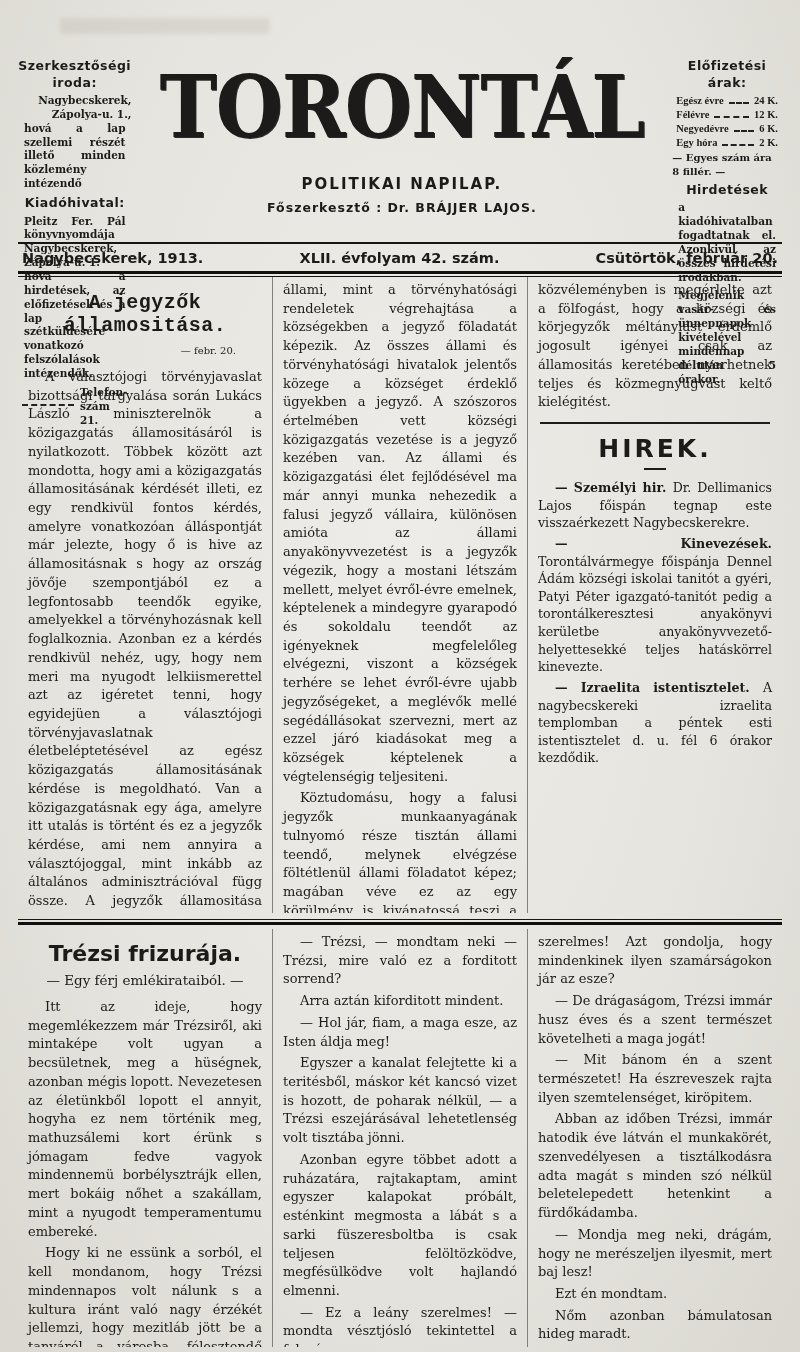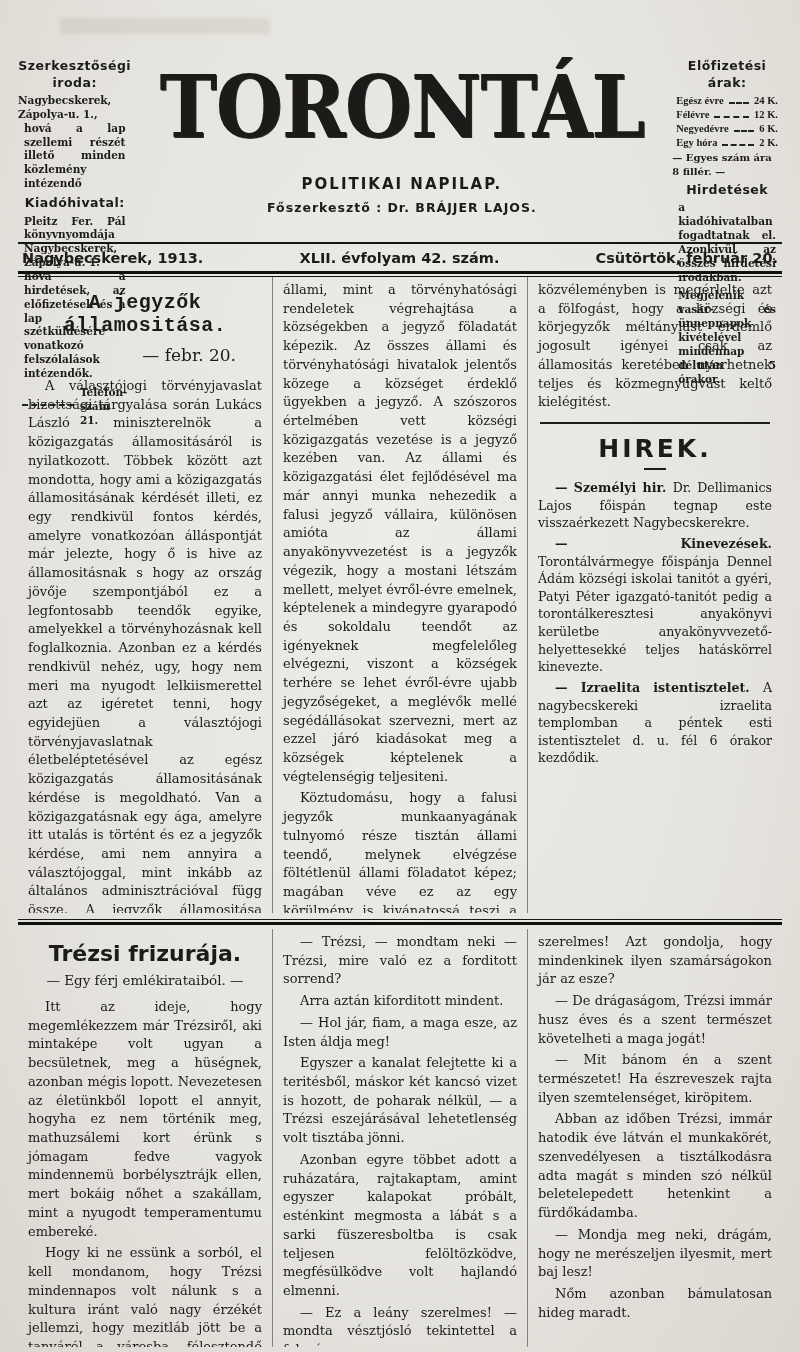--- a/index.html
+++ b/index.html
@@ -28,21 +28,21 @@
     padding-top:8px;
   }
   .side-box .box-heading{
     font-family:"DejaVu Sans", sans-serif;
     font-size:12.5px;
     font-weight:bold;
     text-align:center;
     margin:4px 0 3px 0;
     letter-spacing:0.5px;
   }
-  .side-box .box-line{display:block;text-align:left;}
+  .side-box .box-line{display:block;text-align:right;}
   .side-box .box-note{display:block;text-align:justify;padding:0 6px;}
   .phone-row{display:flex;align-items:center;margin-top:5px;padding:0 4px;}
   .phone-leader{flex:0 0 52px;border-bottom:2px dashed #222;margin:0 6px 3px 0;}
   .masthead-center{
     flex:1;
     text-align:center;
     padding-top:2px;
   }
   .paper-title{
     font-family:"DejaVu Serif", serif;
@@ -106,21 +106,21 @@
     text-align:justify;text-indent:17px;
   }
   p.para.flush{text-indent:0;}
   .article-title{
     font-family:Liberation Mono, monospace;
     font-weight:bold;font-size:20px;
     text-align:center;margin:10px 0 8px 0;
     letter-spacing:0.5px;
   }
   .article-dateline{
-    text-align:right;font-size:17px;padding-right:26px;margin:0 0 12px 0;
+    text-align:right;font-size:10px;padding-right:26px;margin:0 0 12px 0;
   }
   .col-rule{border-top:2px solid #1d1d1b;margin:10px 2px 6px 2px;}
   .hirek-heading{
     font-family:"DejaVu Sans", sans-serif;
     font-weight:bold;font-size:25px;letter-spacing:3px;
     text-align:center;margin:10px 0 0 0;
   }
   .hirek-dash{width:22px;border-top:2px solid #1d1d1b;margin:5px auto 9px auto;}
   p.news-item{
     margin:0 0 3px 0;font-size:12.6px;line-height:1.4;
@@ -263,16 +263,17 @@
       </div>
   </div>
 
   <div class="col">
     <div>
         <p class="para flush">szerelmes! Azt gondolja, hogy mindenkinek ilyen szamárságokon jár az esze?</p>
         <p class="para">— De drágaságom, Trézsi immár husz éves és a szent természet követelheti a maga jogát!</p>
         <p class="para">— Mit bánom én a szent természetet! Ha észreveszek rajta ilyen szemtelenséget, kiröpitem.</p>
         <p class="para">Abban az időben Trézsi, immár hatodik éve látván el munkakörét, szenvedélyesen a tisztálkodásra adta magát s minden szó nélkül beletelepedett hetenkint a fürdőkádamba.</p>
         <p class="para">— Mondja meg neki, drágám, hogy ne merészeljen ilyesmit, mert baj lesz!</p>
+        <p class="para">Ezt én mondtam.</p>
         <p class="para">Nőm azonban bámulatosan hideg maradt.</p>
       </div>
   </div>
 </div>
 
 </body></html>

